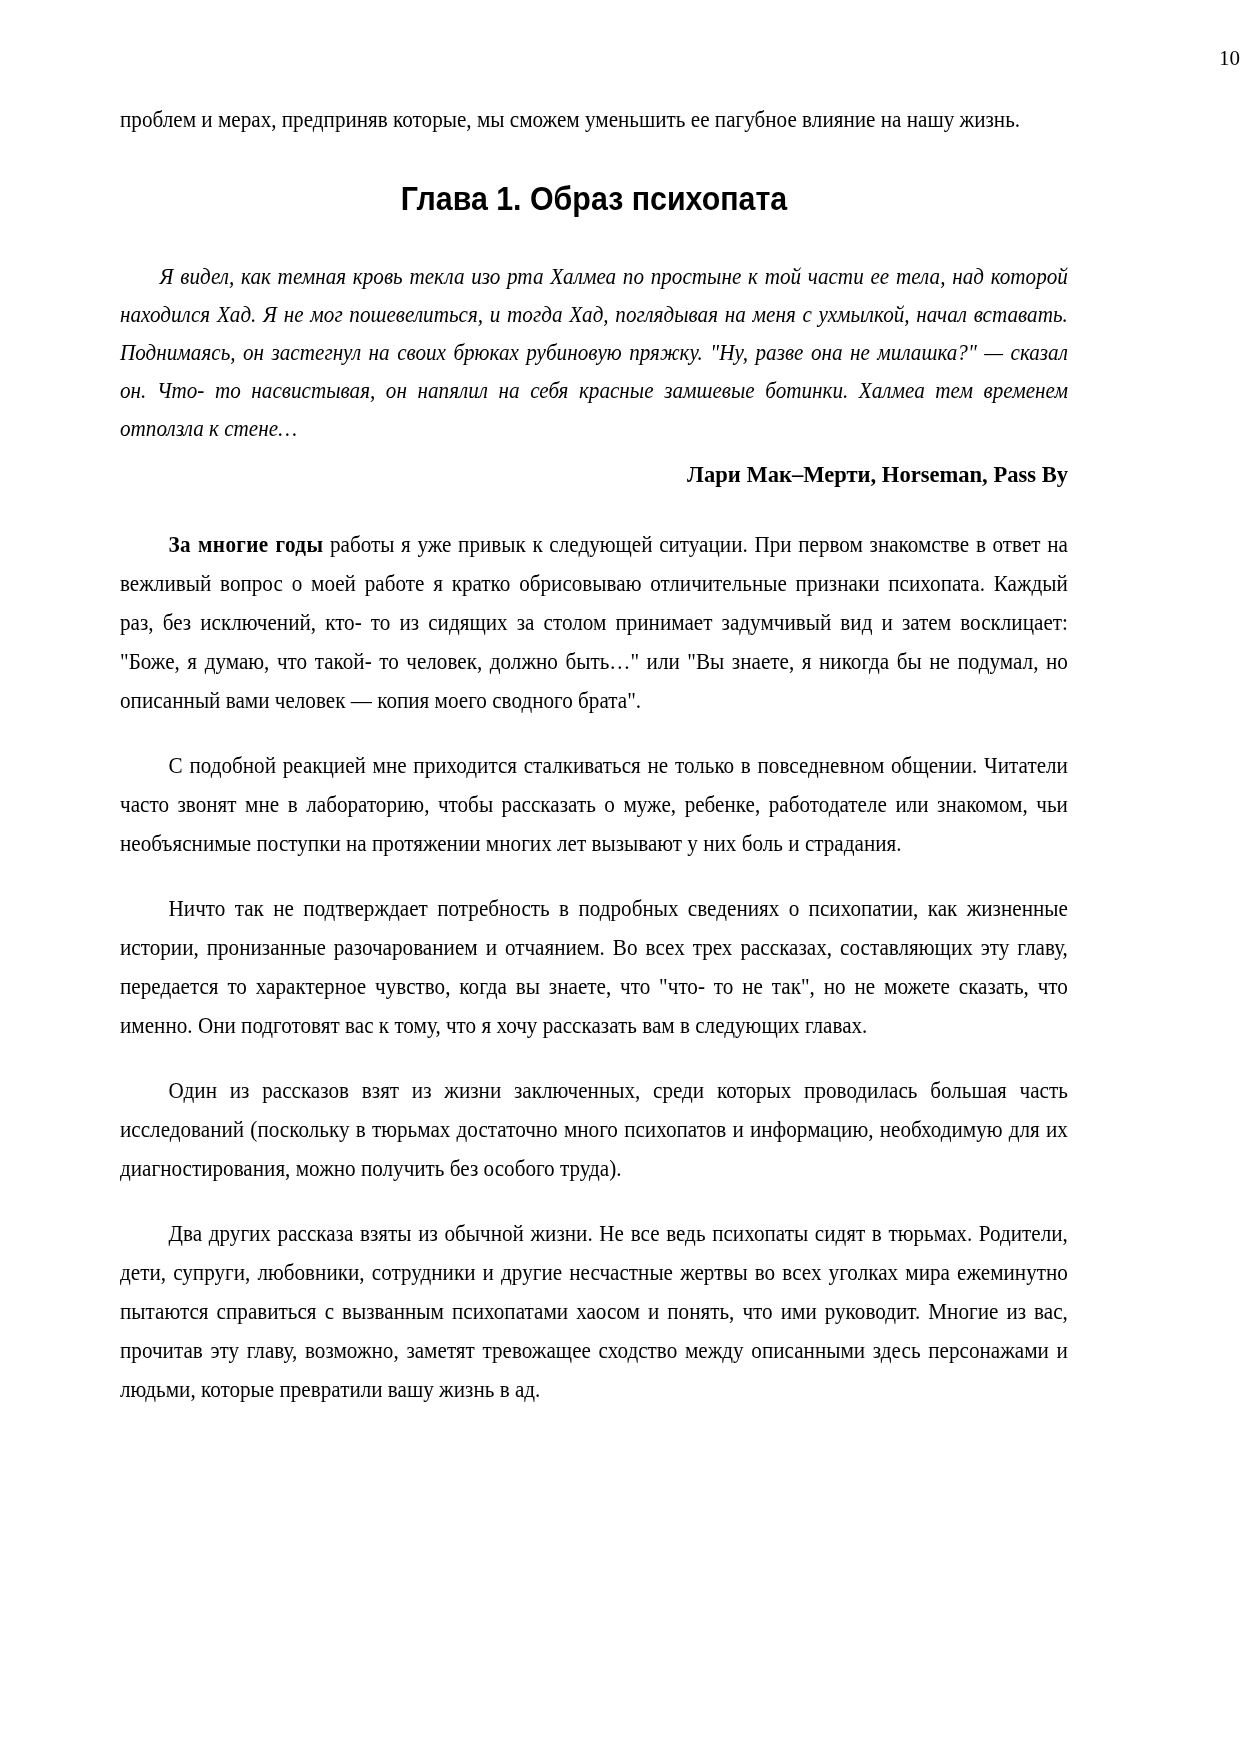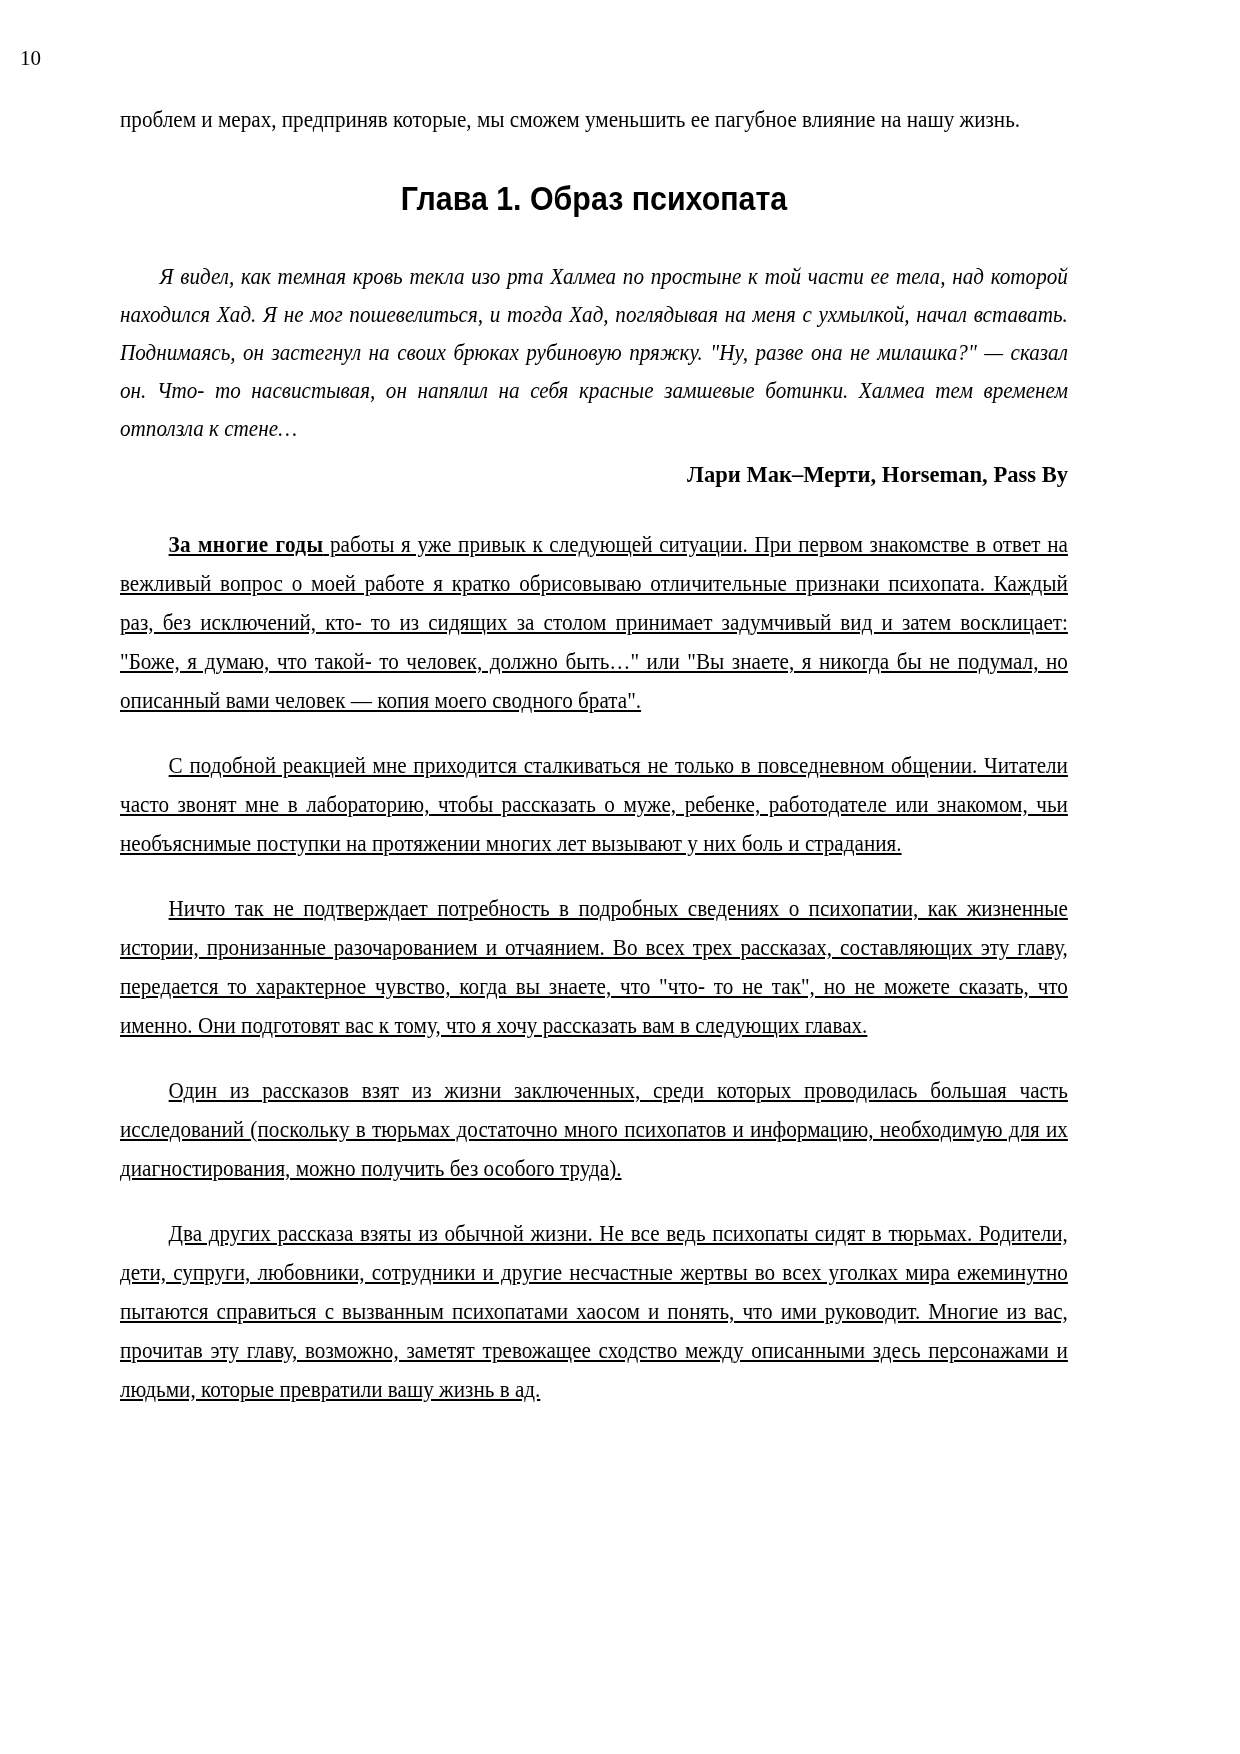--- a/index.html
+++ b/index.html
@@ -16,21 +16,21 @@
     margin: 0 auto;
     box-sizing: border-box;
     overflow: hidden;
   }
 
   .page-number {
     position: absolute;
     top: 48px;
     left: 0;
     right: 0;
-    text-align: left;
+    text-align: right;
     font-family: "Liberation Serif", "DejaVu Serif", serif;
     font-size: 21px;
     color: #000000;
     line-height: 1;
     padding-left: 20px;
   }
 
   .content {
     position: absolute;
     left: 120px;
@@ -101,21 +101,20 @@
     line-height: 34px;
     color: #000000;
     text-align: right;
     margin: 10px 0 0 0;
     transform: scaleX(0.94);
     transform-origin: right top;
   }
 
   .body-block {
     margin-top: 34px;
-    text-decoration: underline;
   }
 </style>
 </head>
 <body>
 
 <div class="page">
 
   <div class="page-number">10</div>
 
   <div class="content">

